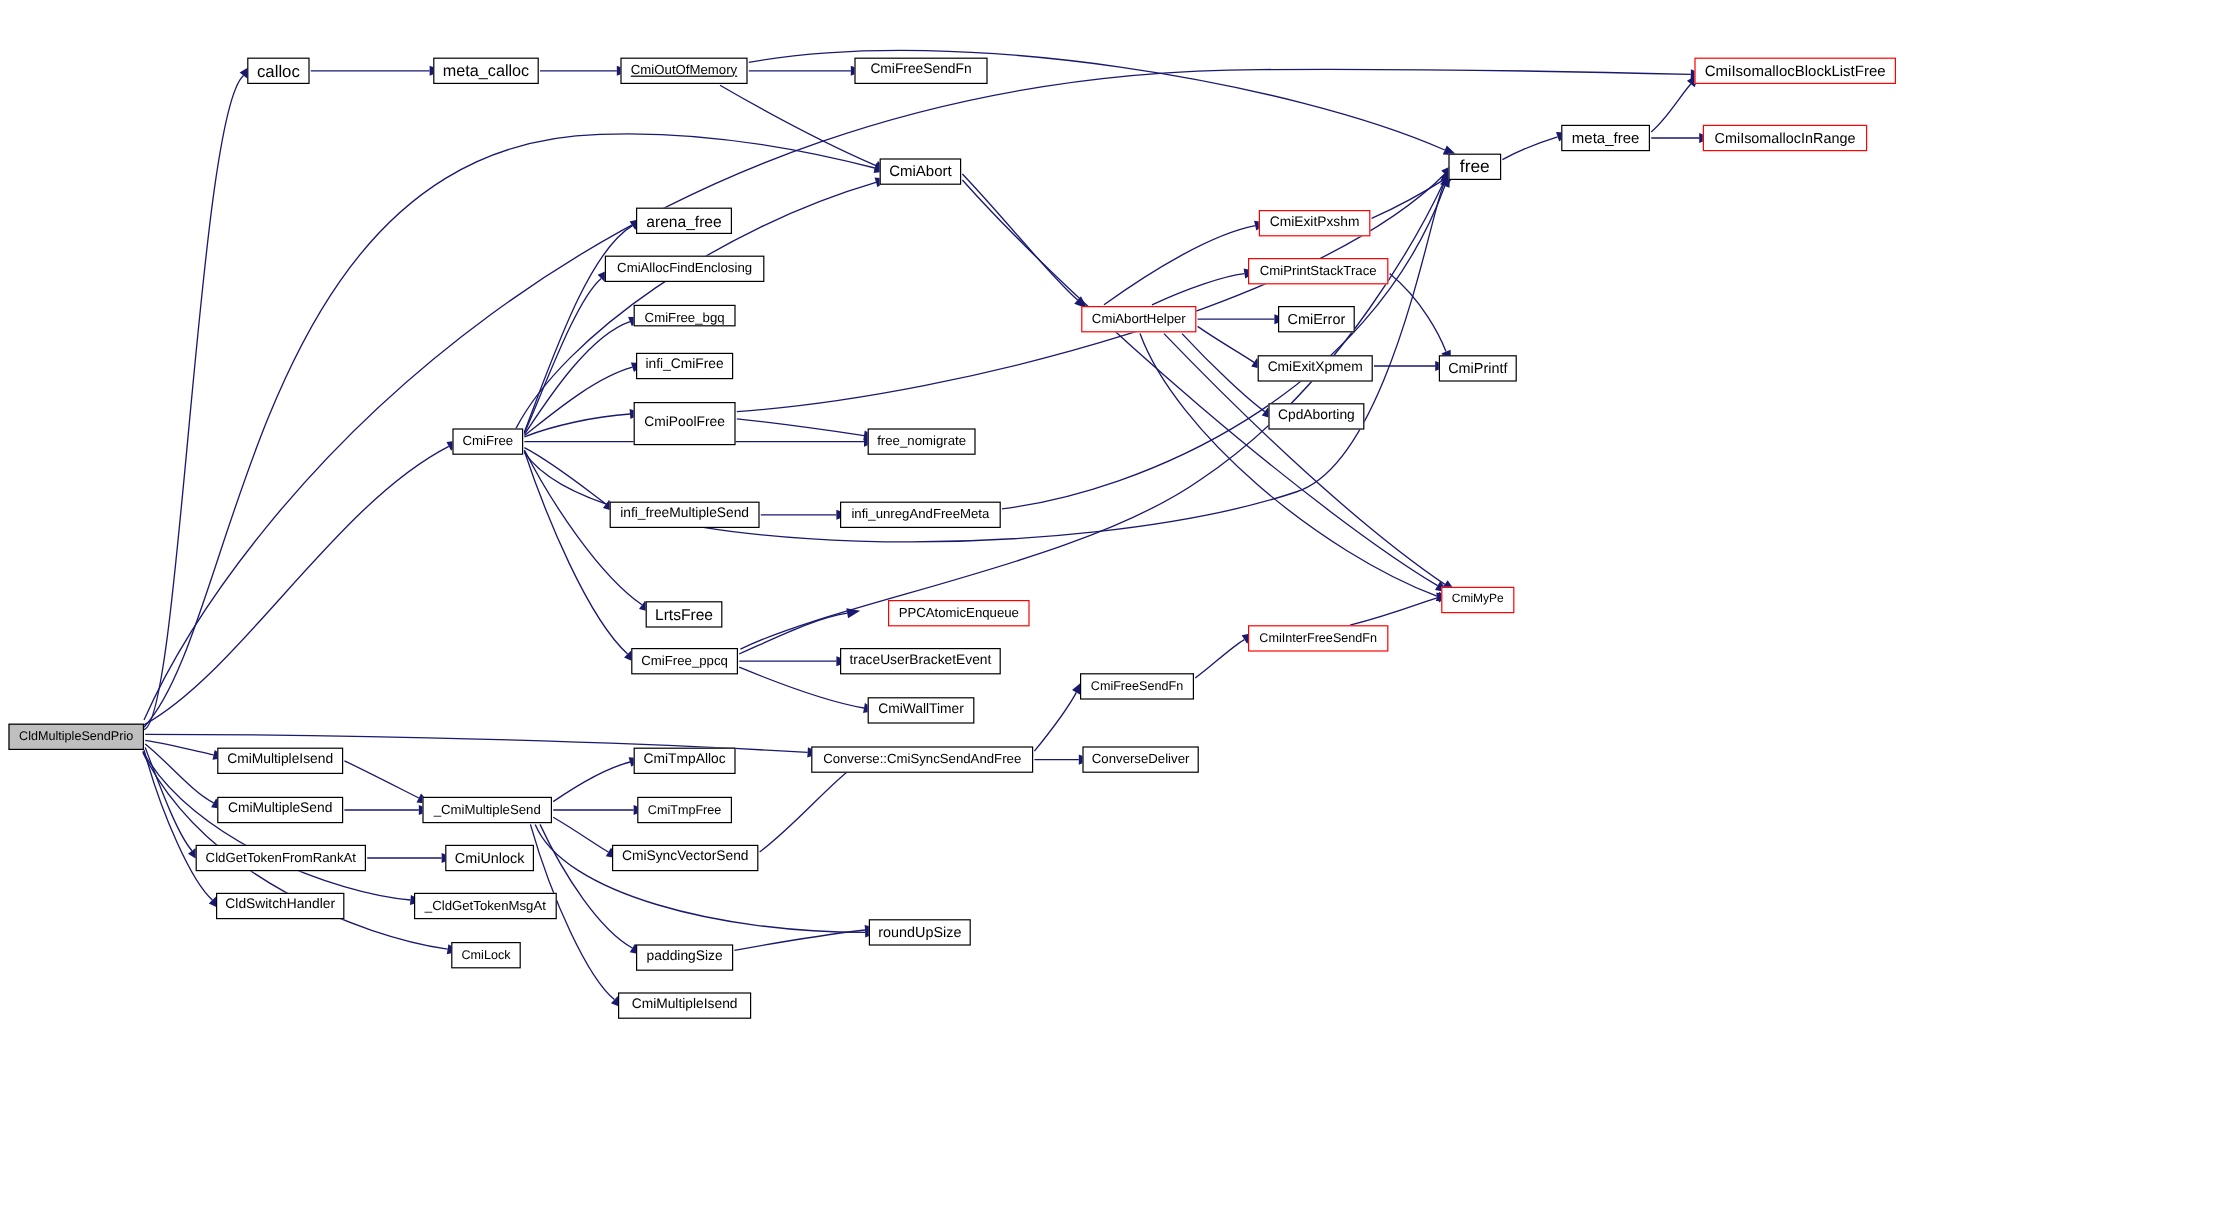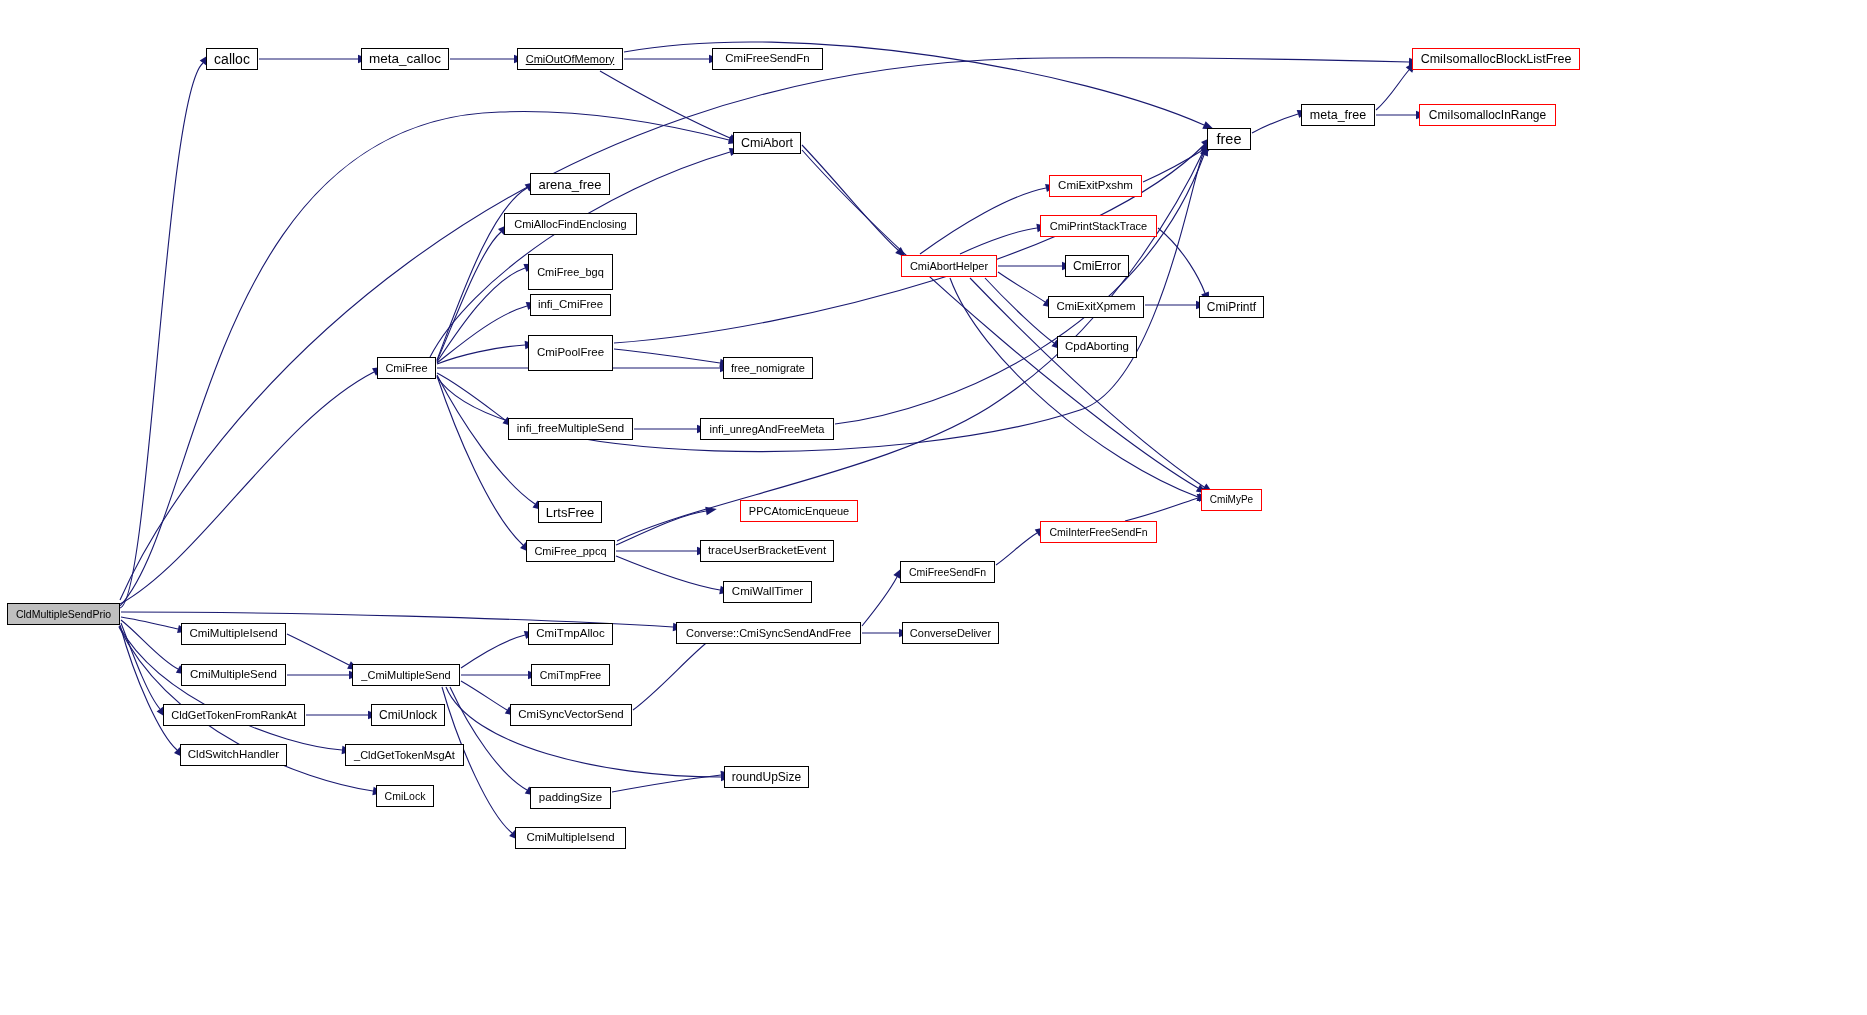--- a/index.html
+++ b/index.html
@@ -225,21 +225,21 @@
     </div>
     <div class="node" style="left: 733px; top: 132px; width: 68px; height: 22px;">
       <span class="node-label" style="font-size: 12.5px;">CmiAbort</span>
     </div>
     <div class="node" style="left: 530px; top: 173px; width: 80px; height: 22px;">
       <span class="node-label" style="font-size: 13px;">arena_free</span>
     </div>
     <div class="node" style="left: 504px; top: 213px; width: 133px; height: 22px;">
       <span class="node-label" style="font-size: 11px;">CmiAllocFindEnclosing</span>
     </div>
-    <div class="node" style="left: 528px; top: 254px; width: 85px; height: 36px;">
+    <div class="node" style="left: 528px; top: 254px; width: 85px; height: 18px; align-items: flex-end;">
       <span class="node-label" style="font-size: 11px;">CmiFree_bgq</span>
     </div>
     <div class="node" style="left: 530px; top: 294px; width: 81px; height: 22px;">
       <span class="node-label" style="font-size: 11.5px;">infi_CmiFree</span>
     </div>
     <div class="node" style="left: 528px; top: 335px; width: 85px; height: 36px;">
       <span class="node-label" style="font-size: 11.5px;">CmiPoolFree</span>
     </div>
     <div class="node" style="left: 377px; top: 357px; width: 59px; height: 22px;">
       <span class="node-label" style="font-size: 11px;">CmiFree</span>

